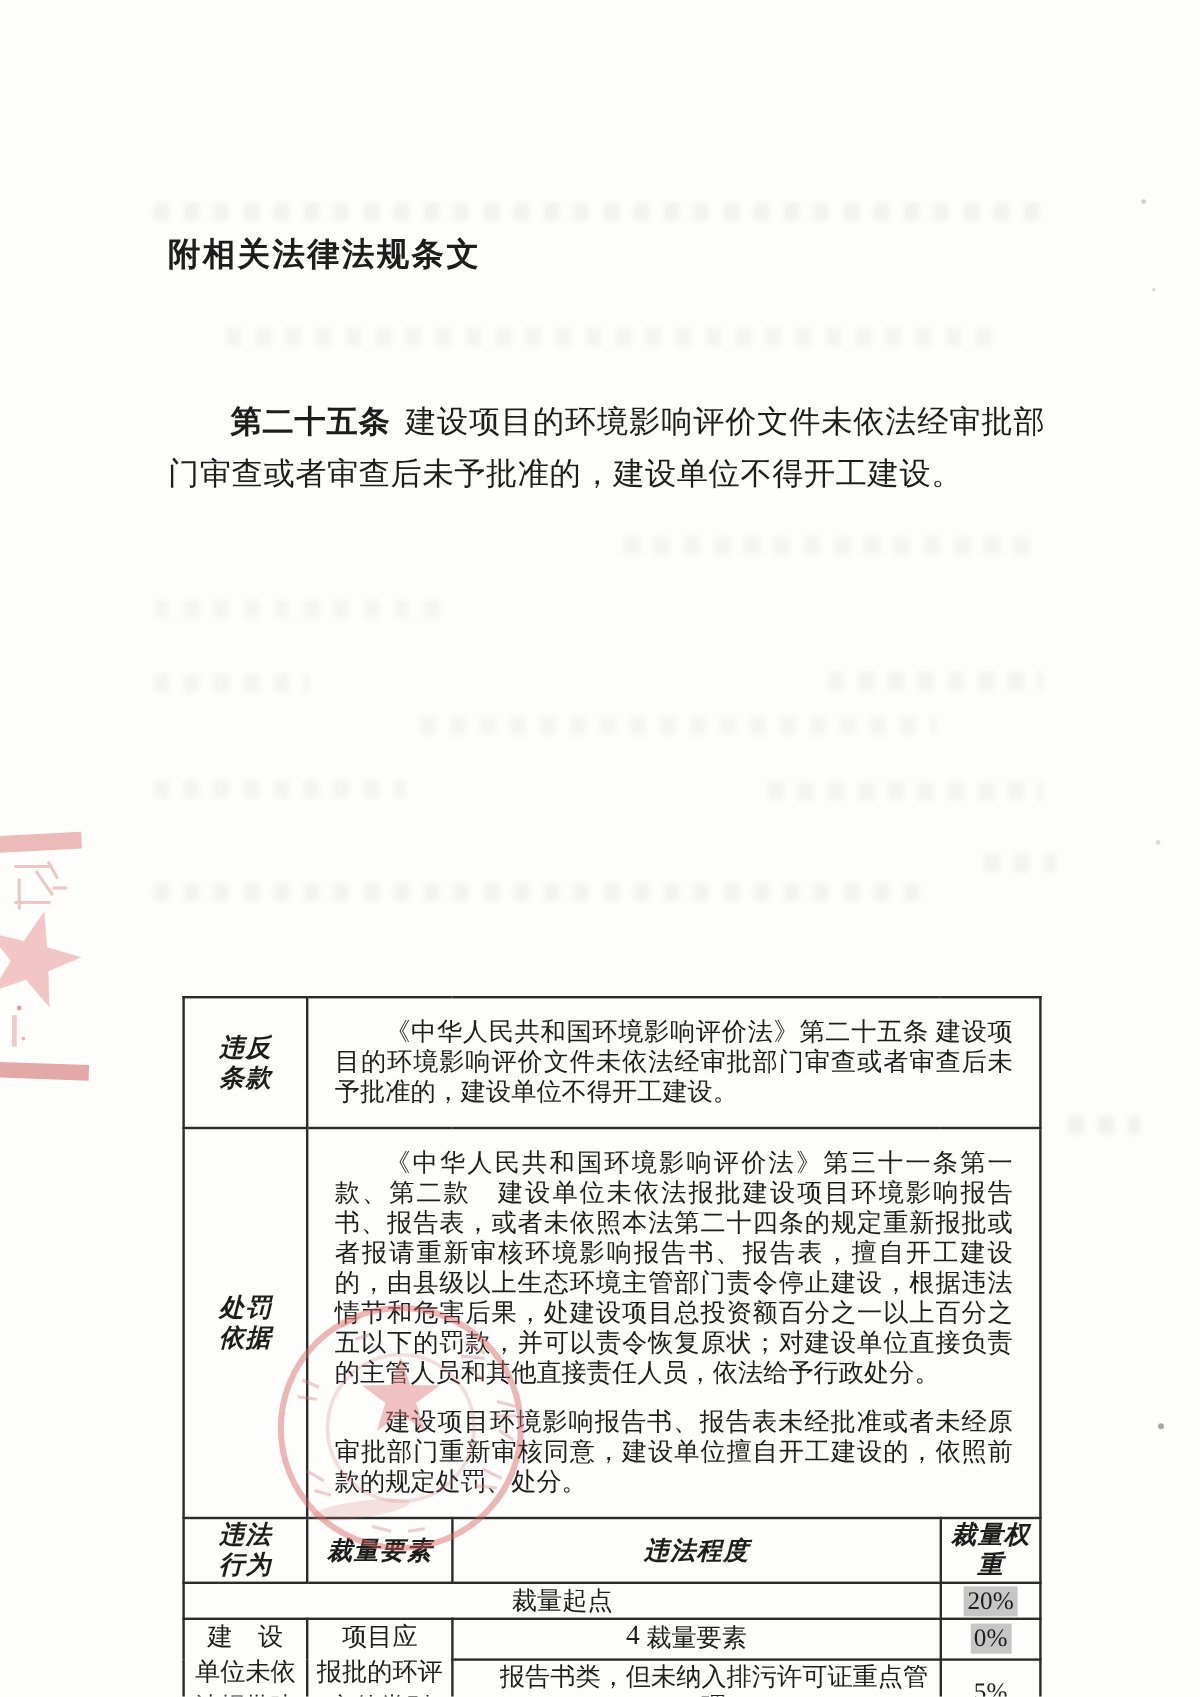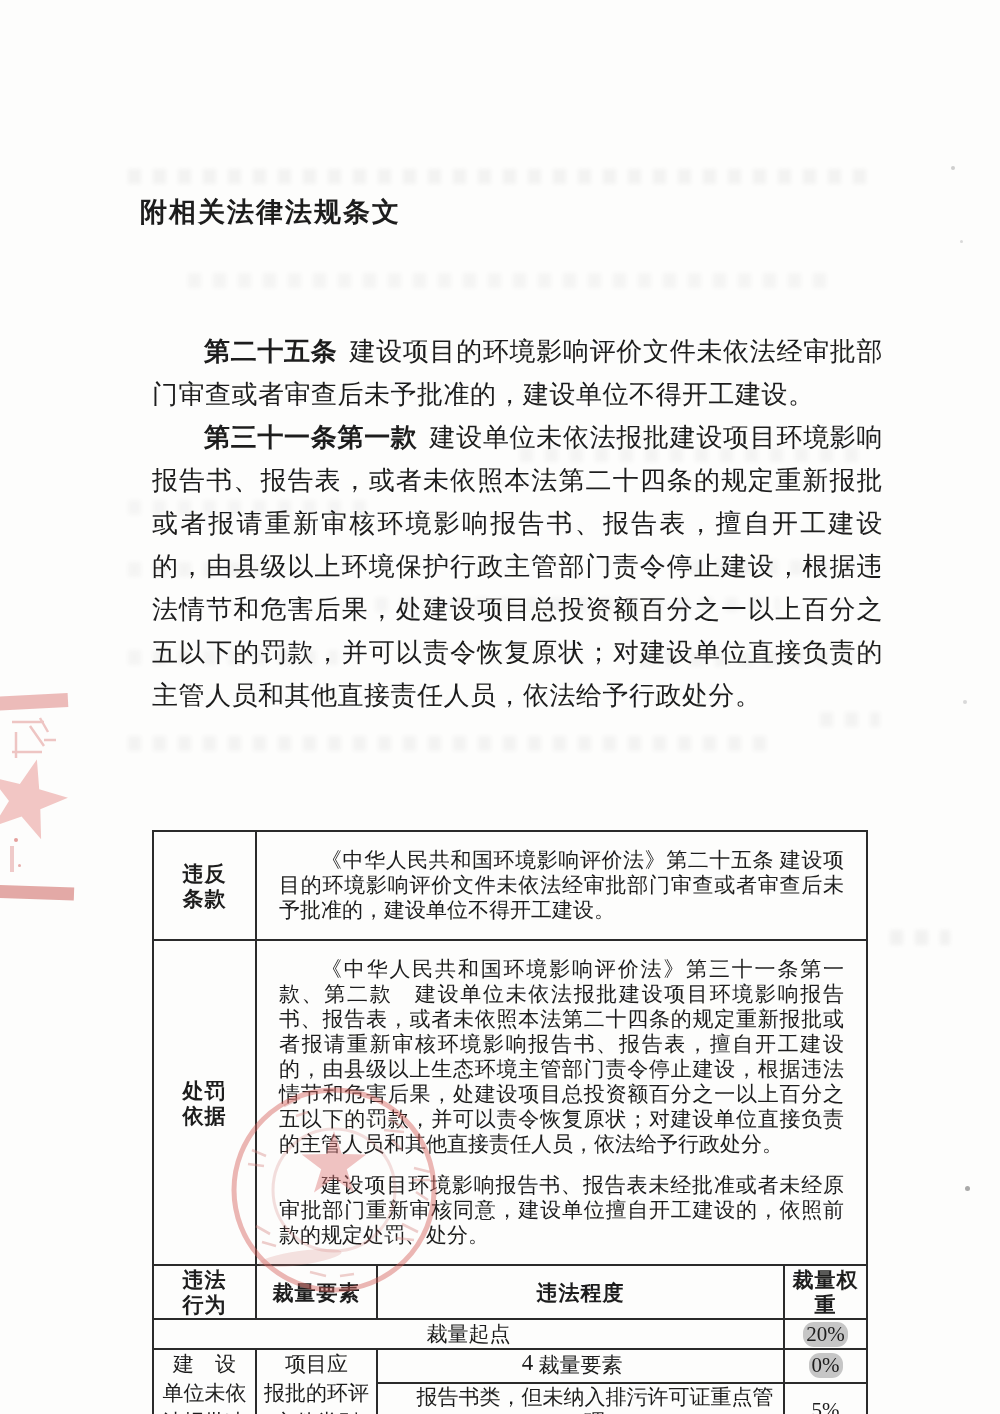--- a/index.html
+++ b/index.html
@@ -12,44 +12,44 @@
   .abs{position:absolute;}
   .doc-heading{
     left:140px;top:194px;font-size:27px;font-weight:bold;
     font-family:Liberation Sans, sans-serif;letter-spacing:2px;
   }
   .sec-title{
     font-size:27px;font-weight:bold;
     font-family:"Liberation Sans","DejaVu Sans",sans-serif;letter-spacing:1px;
   }
   .sec1-title{left:194px;top:286px;}
-  .body-col{left:152px;width:731px;}
+  .body-col{left:140px;width:731px;}
   .para{margin:0;font-size:26px;line-height:43px;text-align:justify;
         text-indent:2em;letter-spacing:0.5px;}
   .lead{font-weight:bold;font-family:"Liberation Sans","DejaVu Sans",sans-serif;
         margin-right:12px;}
   .sec2-block{left:140px;top:700px;width:733px;}
   .sec2-block .para{font-weight:bold;line-height:43px;
         font-family:"Liberation Sans","DejaVu Sans",sans-serif;letter-spacing:0.5px;}
   
   .law-table{
     position:absolute;left:152px;top:830px;width:714px;
     border-collapse:collapse;table-layout:fixed;
     font-size:21px;line-height:25px;color:#1d1d1d;
   }
   .law-table td{border:2px solid #2b2b2b;padding:0 6px;vertical-align:middle;}
   .lbl{
     text-align:center;font-weight:bold;white-space:pre-line;
-    font-family:"Liberation Sans","DejaVu Sans",sans-serif;letter-spacing:1px;
+    font-family:"Liberation Sans","DejaVu Sans",sans-serif;letter-spacing:1px;font-style:italic;
   }
   .cell-text{text-align:justify;}
   .cell-text p{margin:16px;text-indent:2em;}
   .center{text-align:center;}
   .pre{white-space:pre-line;}
-  .pct{display:inline-block;padding:0 3px;border-radius:11px;}
+  .pct{display:inline-block;padding:0 3px;}
   .hl{background:#c6c6c6;}
   
   .page-num{left:0;right:0;top:1350px;text-align:center;font-size:23px;
             letter-spacing:1px;padding-left:56px;}
   
   .bleed{
     position:absolute;height:15px;pointer-events:none;
     background:repeating-linear-gradient(90deg,rgba(70,70,70,.5) 0 13px,transparent 13px 25px);
     filter:blur(2px);opacity:.11;
   }
@@ -80,21 +80,20 @@
   <div class="speck" style="left:963px;top:700px;width:4px;height:4px;background:#888;opacity:.3;"></div>
   <div class="speck" style="left:965px;top:1186px;width:5px;height:5px;background:#555;opacity:.5;"></div>
   <div class="speck" style="left:14px;top:838px;width:4px;height:4px;background:#d4605c;opacity:.6;"></div>
   <div class="speck" style="left:18px;top:864px;width:3px;height:3px;background:#d4605c;opacity:.5;"></div>
 
   <div class="abs doc-heading">附相关法律法规条文</div>
 
 
   <div class="abs body-col" style="top:330px;">
     <p class="para"><span class="lead">第二十五条</span><span>建设项目的环境影响评价文件未依法经审批部门审查或者审查后未予批准的，建设单位不得开工建设。</span></p>
-    <p class="para"><span class="lead">第三十一条第一款</span><span>建设单位未依法报批建设项目环境影响报告书、报告表，或者未依照本法第二十四条的规定重新报批或者报请重新审核环境影响报告书、报告表，擅自开工建设的，由县级以上环境保护行政主管部门责令停止建设，根据违法情节和危害后果，处建设项目总投资额百分之一以上百分之五以下的罚款，并可以责令恢复原状；对建设单位直接负责的主管人员和其他直接责任人员，依法给予行政处分。</span></p>
   </div>
 
 
   <table class="law-table">
     <colgroup>
       <col style="width:103px;">
         <col style="width:121px;">
         <col style="width:407px;">
         <col style="width:83px;">
     </colgroup>

